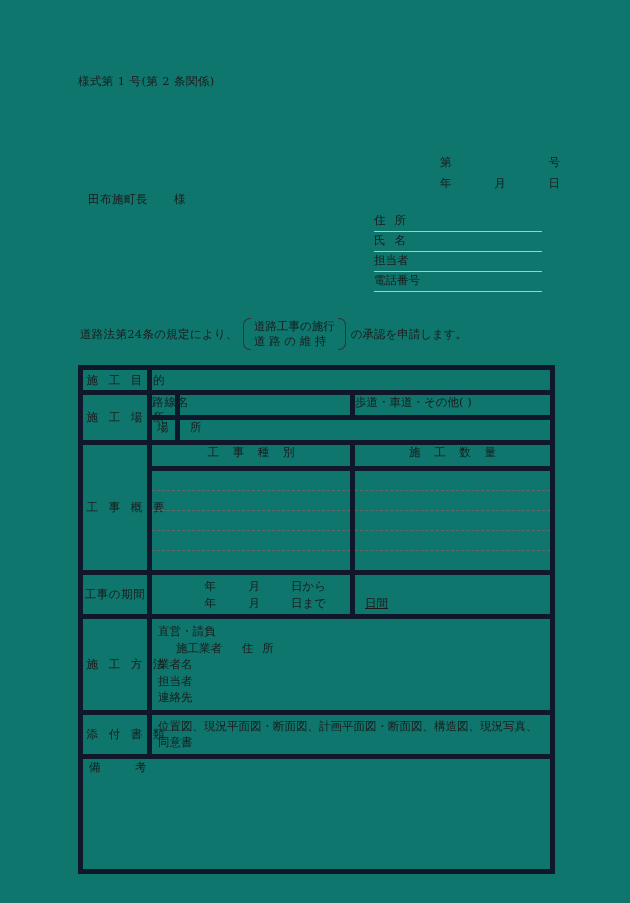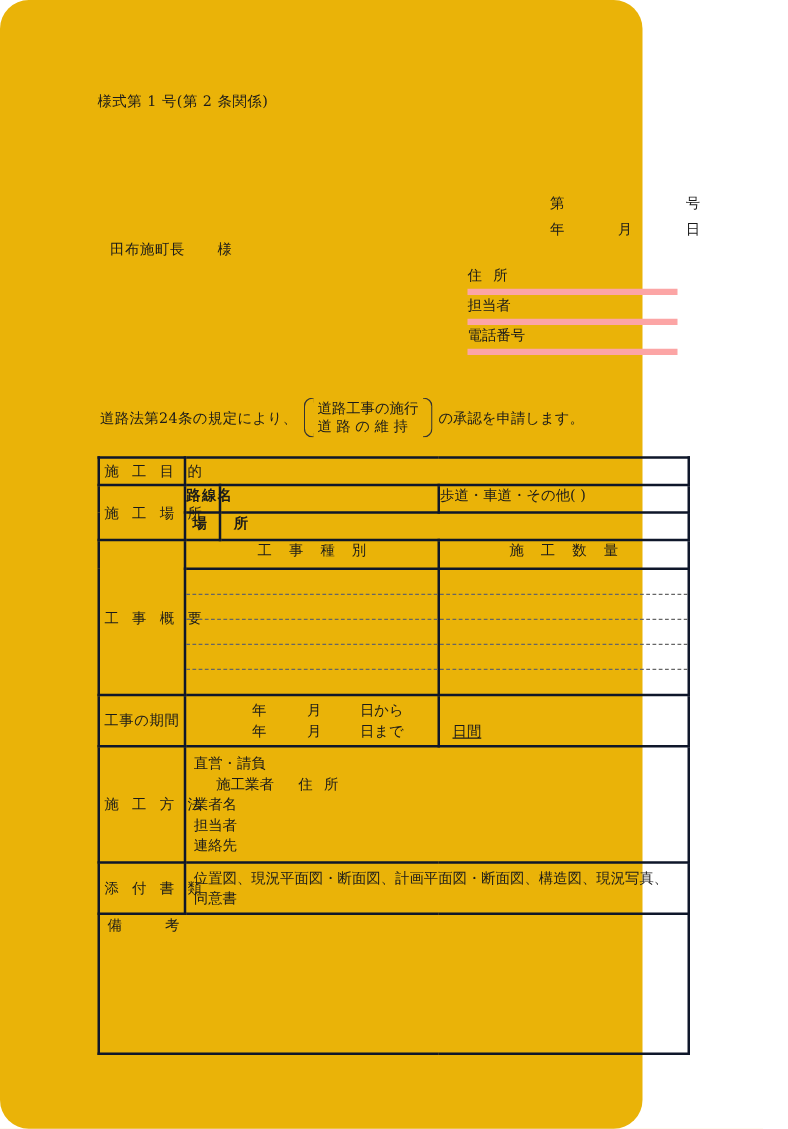--- a/index.html
+++ b/index.html
@@ -11,24 +11,23 @@
     width: 630px;
     height: 903px;
     position: relative;
     font-family: "DejaVu Serif", "Liberation Serif", serif;
     color: #1a1a1a;
     overflow: hidden;
   }
   .page {
     position: absolute;
     left: 0; top: 0;
-    width: 514px;
+    width: 630px;
     height: 903px;
-    background: #eab308;
-    border-radius: 23px;
+    background: #0f766e;
   }
 
   
   .form-code {
     position: absolute;
     left: 78px;
     top: 74px;
     font-size: 11.5px;
     letter-spacing: 0.4px;
     white-space: nowrap;
@@ -79,21 +78,22 @@
     top: 212px;
     width: 168px;
     font-size: 11.5px;
   }
   .applicant .fld {
     height: 19px;
     line-height: 17px;
     white-space: nowrap;
   }
   .applicant .fld.ruled {
-    border-bottom: 5px solid #fca5a5;
+    border-bottom: 1px solid #fca5a5;
+    font-family: Liberation Mono, monospace;
   }
   .applicant .sp { display: inline-block; width: 9px; }
 
   
   .statement {
     position: absolute;
     left: 80px;
     top: 318px;
     font-size: 11.5px;
     display: flex;
@@ -131,21 +131,21 @@
   .tbl {
     position: absolute;
     left: 78px;
     top: 365px;
     width: 472px;
     border-collapse: collapse;
     table-layout: fixed;
     font-size: 11.5px;
   }
   .tbl td {
-    border: 2px solid #0f172a;
+    border: 5px solid #0f172a;
     vertical-align: top;
     padding: 0;
   }
   .lbl {
     text-align: center;
     letter-spacing: 3.5px;
     text-indent: 3.5px;
     white-space: nowrap;
   }
   .lbl-mid {
@@ -154,21 +154,20 @@
   .cellpad { padding: 3px 6px; }
 
   .r-purpose td { height: 20px; }
   .r-place1 td, .r-place2 td { height: 20px; }
 
   .sub-lbl {
     text-align: right;
     letter-spacing: 1px;
     white-space: nowrap;
     vertical-align: middle;
-    font-weight: bold;
   }
   .sub-lbl.spaced { letter-spacing: 5px; text-indent: 5px; }
 
   .hdr-cell {
     text-align: center;
     letter-spacing: 5px;
     text-indent: 5px;
     vertical-align: middle;
     height: 21px;
   }
@@ -234,20 +233,23 @@
     <span>日</span>
   </div>
 
   <div class="addressee">
     <span>田布施町長</span><span class="honorific">様</span>
   </div>
 
   <div class="applicant">
     <div class="fld ruled">
       <span>住</span><span class="sp"></span><span>所</span>
+    </div>
+    <div class="fld ruled">
+      <span>氏</span><span class="sp"></span><span>名</span>
     </div>
     <div class="fld ruled">
       <span>担当者</span>
     </div>
     <div class="fld ruled">
       <span>電話番号</span>
     </div>
   </div>
 
   <div class="statement">

